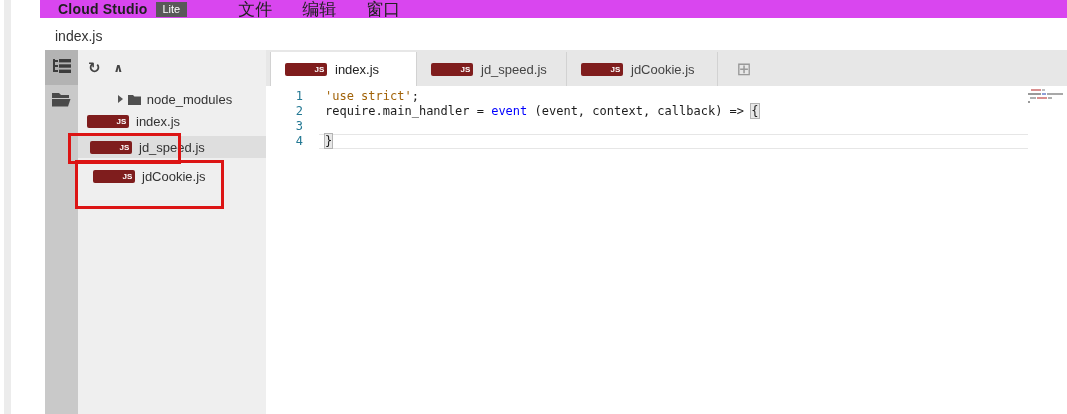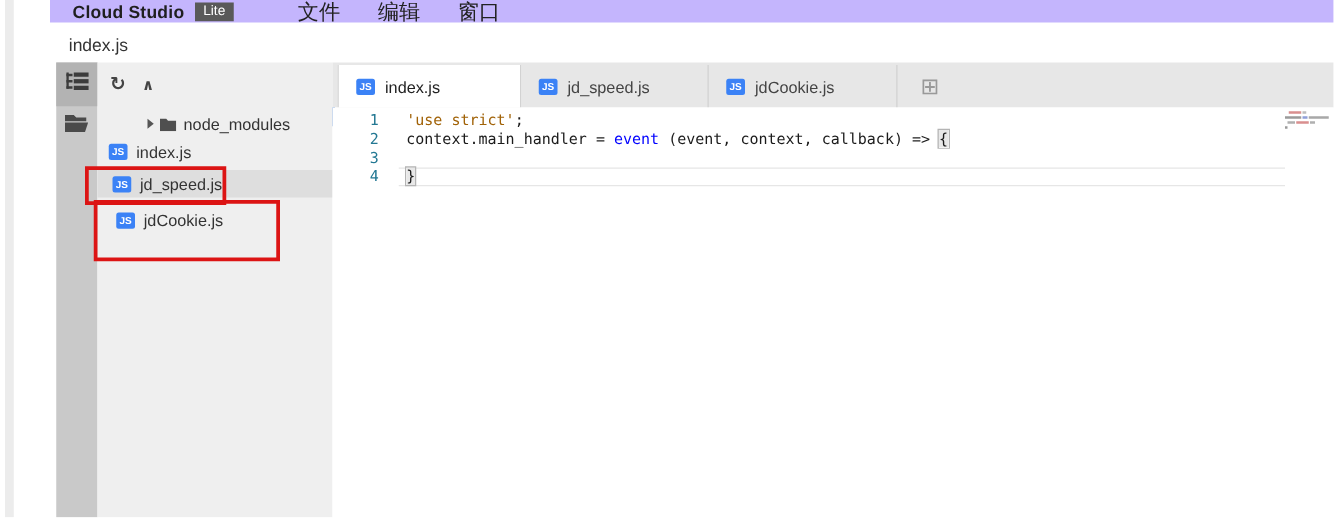--- a/index.html
+++ b/index.html
@@ -1,21 +1,21 @@
 <!DOCTYPE html>
 <html><head>
 <meta charset="utf-8">
 <style>
   html,body{margin:0;padding:0;background:#fff;}
   #screen{position:relative;width:1067px;height:414px;overflow:hidden;background:#fff;
           font-family:"Liberation Sans","DejaVu Sans",sans-serif;}
   
   .page-strip{position:absolute;left:4px;top:0;width:7px;height:414px;background:#ececec;}
   
-  .menubar{position:absolute;left:40px;right:0;top:0;height:18px;background:#c4b5fd;
+  .menubar{position:absolute;left:40px;right:0;top:0;height:18px;background:#d946ef;
            display:flex;align-items:center;}
   .brand{font-weight:bold;font-size:14px;color:#1f1f1f;margin-left:18px;letter-spacing:.2px;}
   .badge{background:#595959;color:#fff;font-size:11px;padding:1px 7px;margin-left:8px;line-height:13px;}
   .menus{display:flex;margin-left:36px;}
   .menu-item{font-size:17px;color:#222;padding:8px 15px;cursor:default;}
   
   .crumbrow{position:absolute;left:40px;right:0;top:22px;height:28px;background:#fff;display:flex;align-items:center;}
   .crumb{font-size:14px;color:#333;margin-left:15px;}
   
   .main{position:absolute;left:45px;right:0;top:50px;bottom:0;}
@@ -26,23 +26,23 @@
   
   .explorer{position:absolute;left:33px;top:0;bottom:0;width:188px;background:#efefef;}
   .exp-header{height:35px;display:flex;align-items:center;padding-left:10px;}
   .hicon{color:#444;font-size:15px;font-weight:bold;margin-right:13px;cursor:pointer;line-height:1;}
   .hicon.caret{font-size:12px;}
   .tree{margin-top:3px;}
   .trow{height:22px;display:flex;align-items:center;font-size:13px;color:#333;cursor:pointer;}
   .trow.sel{background:#dedede;}
   .arrow{width:0;height:0;border-left:5px solid #555;border-top:4px solid transparent;
          border-bottom:4px solid transparent;margin-right:5px;flex:none;}
-  .jsbadge{display:inline-block;width:15px;height:13px;background:#3b82f6;color:#fff;
+  .jsbadge{display:inline-block;width:15px;height:13px;background:#7f1d1d;color:#fff;
            font-size:8px;font-weight:bold;text-align:center;line-height:14px;border-radius:2px;
-           margin-right:7px;flex:none;font-family:"Liberation Sans",sans-serif;}
+           margin-right:7px;flex:none;font-family:"Liberation Sans",sans-serif;padding-left:27px;}
   .fold-ic{margin-right:6px;flex:none;display:inline-flex;}
   
   .editor{position:absolute;left:221px;right:0;top:0;bottom:0;}
   .tabbar{position:absolute;left:0;right:0;top:0;height:36px;background:#e7e7e7;display:flex;padding-left:4px;box-sizing:border-box;}
   .tab{height:34px;margin-top:2px;display:flex;align-items:center;padding:0 14px;box-sizing:border-box;
        font-size:13px;color:#444;border-right:1px solid #d2d2d2;cursor:pointer;}
   .tab:first-child{border-left:1px solid #d2d2d2;}
   .tab.active{background:#fff;color:#222;border-right:1px solid #d2d2d2;}
   .tab .jsbadge{margin-right:8px;}
   .tab-index{width:147px;}
@@ -164,21 +164,21 @@
             <span>jdCookie.js</span>
           </div>
           <div class="tab-plus">
           <span>⊞</span>
         </div>
       </div>
       <div class="blue-sliver"></div>
 
       <div class="codearea">
           <div class="cline"><span class="lnum">1</span><span class="ctext"><span class="seg string">'use strict'</span><span class="seg plain">;</span></span></div>
-          <div class="cline"><span class="lnum">2</span><span class="ctext"><span class="seg plain">context.main_handler = </span><span class="seg keyword">event</span><span class="seg plain"> (event, context, callback) =&gt; </span><span class="seg bracket">{</span></span></div>
+          <div class="cline"><span class="lnum">2</span><span class="ctext"><span class="seg plain">require.main_handler = </span><span class="seg keyword">event</span><span class="seg plain"> (event, context, callback) =&gt; </span><span class="seg bracket">{</span></span></div>
           <div class="cline"><span class="lnum">3</span></div>
           <div class="cline"><div class="curline"></div><span class="lnum">4</span><span class="ctext"><span class="seg bracket">}</span></span></div>
         </div>
 
       <div class="minimap">
         <div class="mm-row" style="top:2px;left:3px;right:2px;">
           <span class="mm-seg" style="left:0;width:10px;background:#d98f8f;"></span>
           <span class="mm-seg" style="left:11px;width:3px;background:#bdbdbd;"></span>
         </div>
         <div class="mm-row" style="top:6px;left:0;right:0;">

